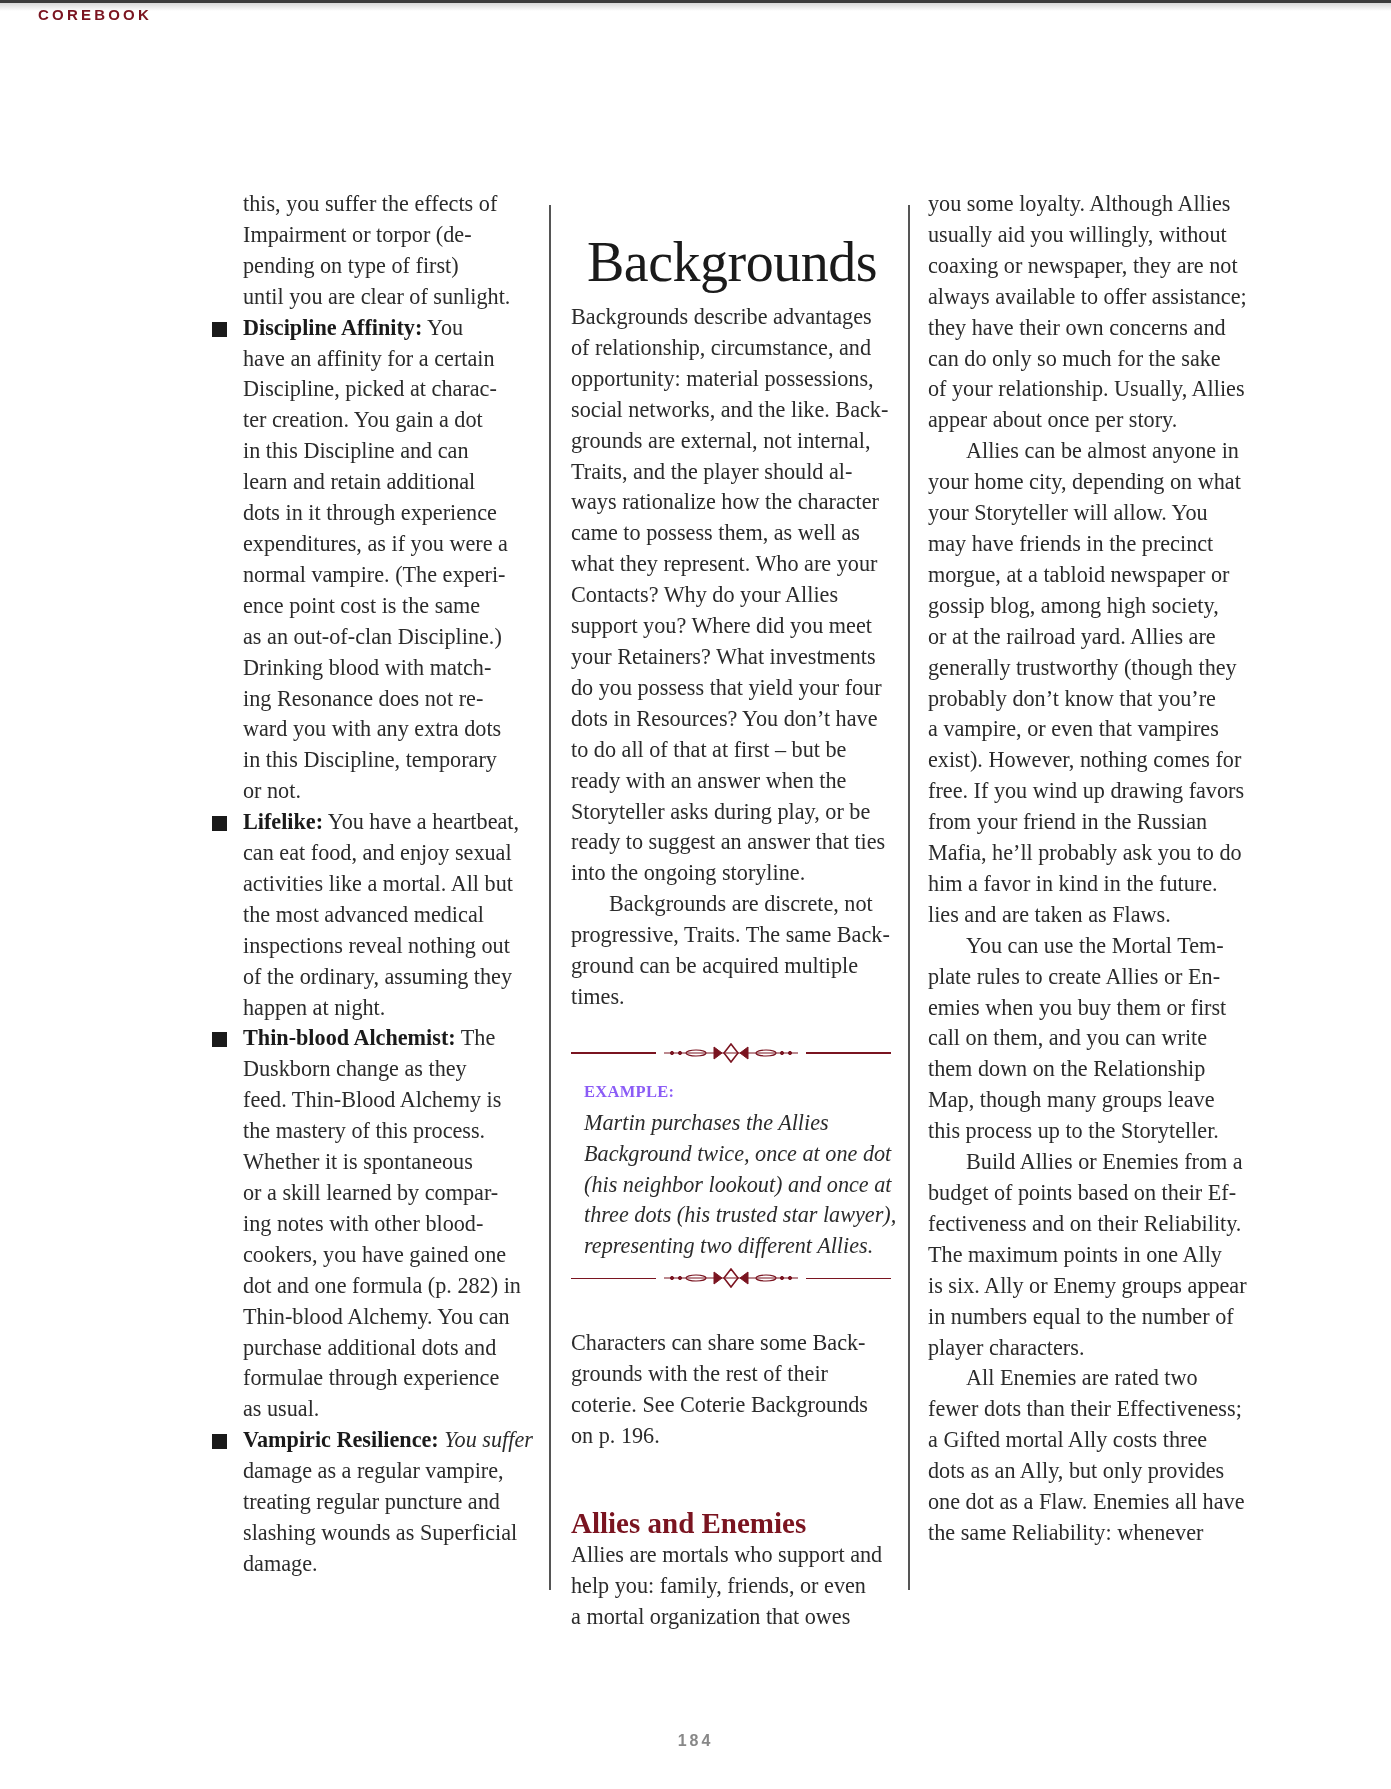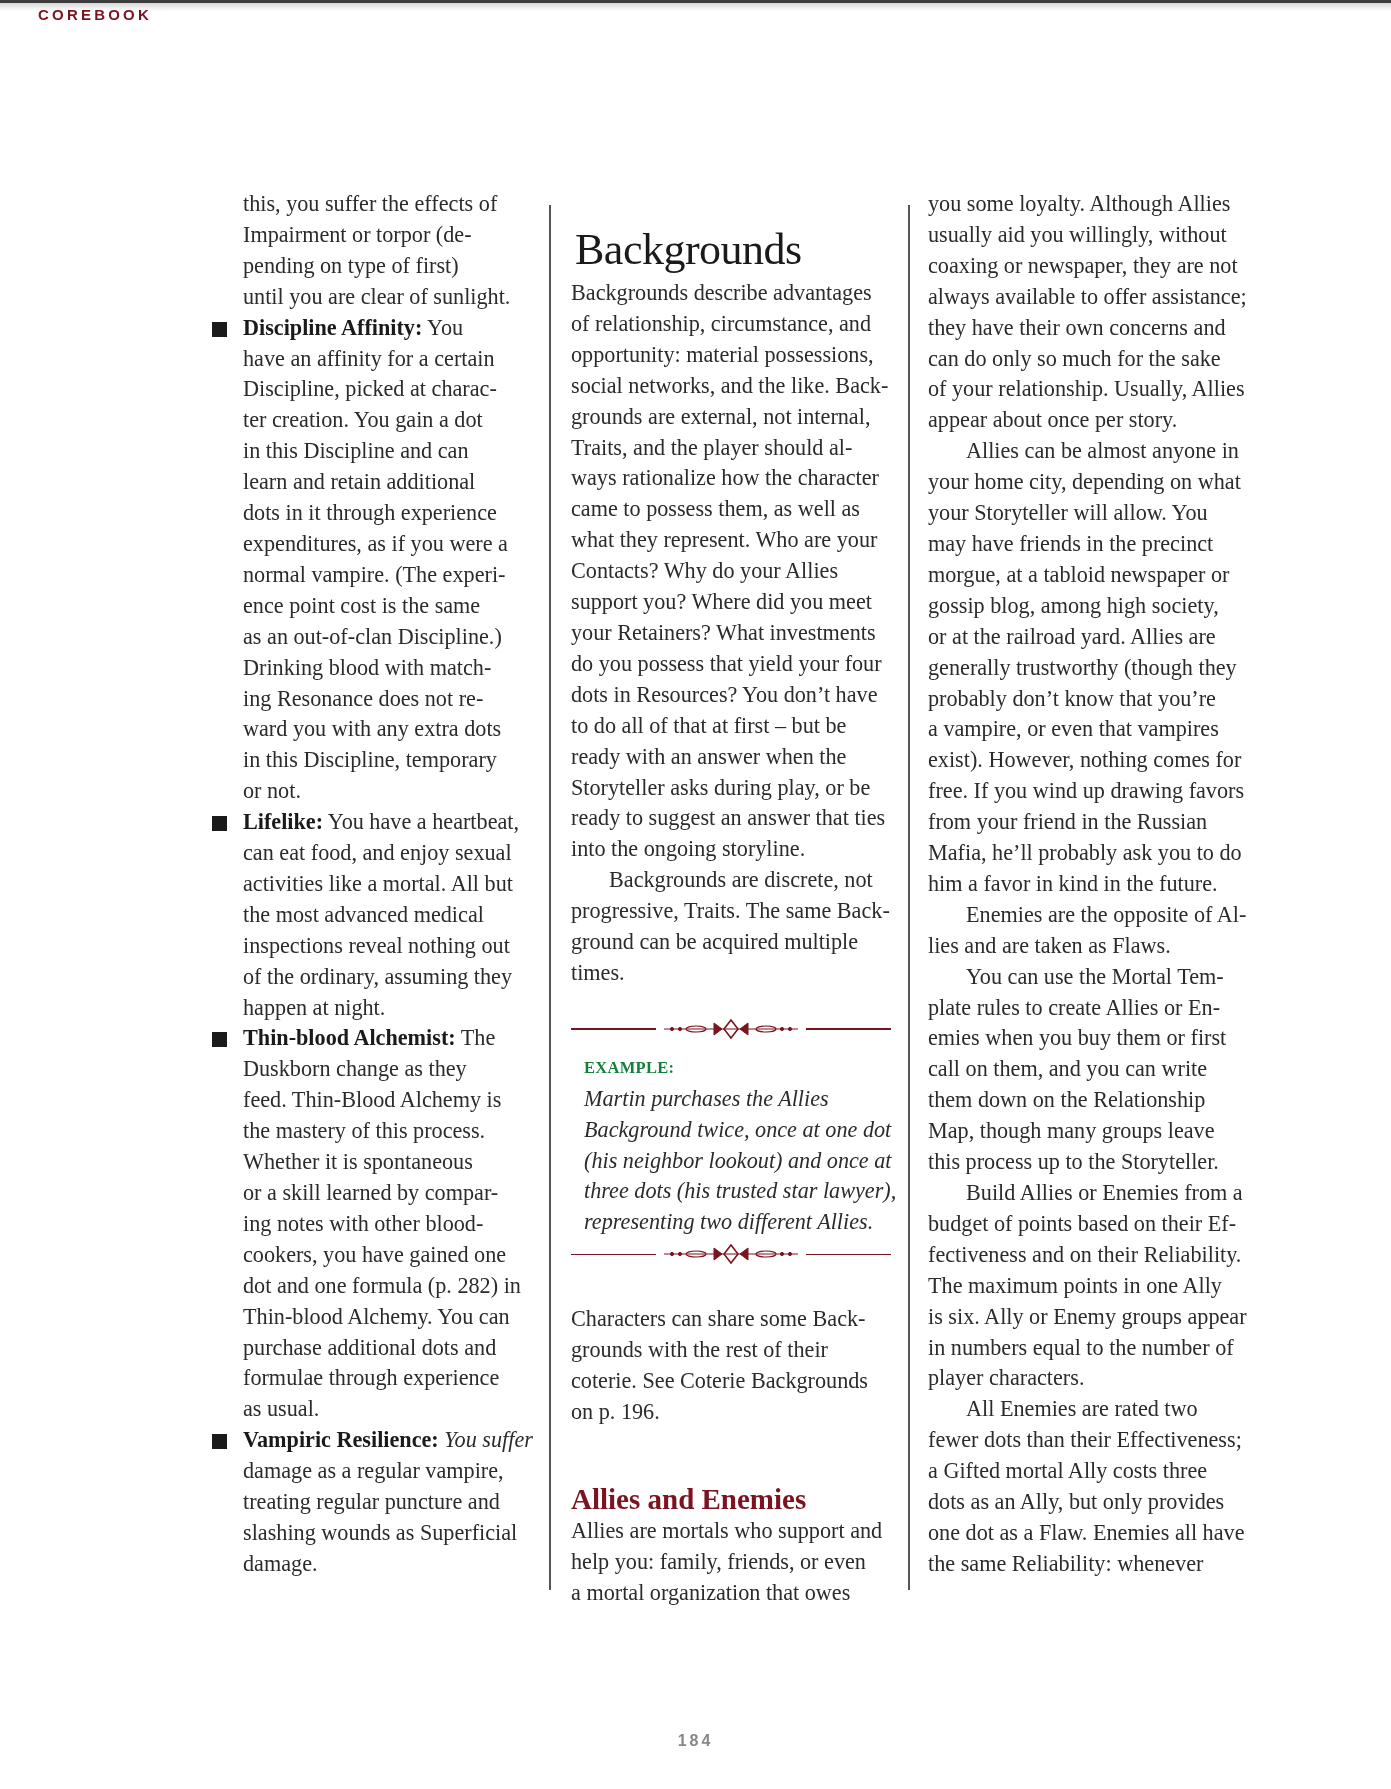--- a/index.html
+++ b/index.html
@@ -38,30 +38,30 @@
     .div1 { left: 549px; }
     .div2 { left: 908px; }
     .bullet {
       position: absolute; left: -31px; width: 15px; height: 15px;
       background: #1a1a1a; margin-top: 9px;
     }
     .bitem { position: relative; }
     .bold { font-weight: bold; color: #1a1a1a; }
     .indent { padding-left: 38px; }
     h1.title {
-      margin: 4px; font-weight: normal; font-size: 44px; line-height: 52px;
+      margin: 16px; font-weight: normal; font-size: 56px; line-height: 52px;
       color: #1a1a1a; letter-spacing: -0.5px; height: 50px; padding-top: 8px;
     }
     .ornament-row {
       display: flex; align-items: center; height: 20px; margin: 0;
     }
     .orn-line { flex: 1; height: 1.5px; background: #7a1420; }
     .orn-mid { width: 150px; height: 20px; }
     .example-label {
-      font-weight: bold; color: #15803d; font-size: 16.5px; letter-spacing: 0.3px;
+      font-weight: bold; color: #8b5cf6; font-size: 16.5px; letter-spacing: 0.3px;
       line-height: 30.9px; padding-left: 13px;
     }
     .example-body { font-style: italic; padding-left: 13px; }
     h2.sub {
       margin: 0; font-weight: bold; color: #7a1420; font-size: 29px; line-height: 34px;
       padding-top: 2px;
     }
     .folio {
       position: absolute; left: 0; width: 1391px; top: 1732px; text-align: center;
       font-family: "Liberation Sans", "DejaVu Sans", sans-serif;
@@ -259,21 +259,20 @@
       <span class="line">generally trustworthy (though they</span>
       <span class="line">probably don’t know that you’re</span>
       <span class="line">a vampire, or even that vampires</span>
       <span class="line">exist). However, nothing comes for</span>
       <span class="line">free. If you wind up drawing favors</span>
       <span class="line">from your friend in the Russian</span>
       <span class="line">Mafia, he’ll probably ask you to do</span>
       <span class="line">him a favor in kind in the future.</span>
     </div>
     <div>
-      <span class="line indent">Enemies are the opposite of Al-</span>
       <span class="line">lies and are taken as Flaws.</span>
     </div>
     <div>
       <span class="line indent">You can use the Mortal Tem-</span>
       <span class="line">plate rules to create Allies or En-</span>
       <span class="line">emies when you buy them or first</span>
       <span class="line">call on them, and you can write</span>
       <span class="line">them down on the Relationship</span>
       <span class="line">Map, though many groups leave</span>
       <span class="line">this process up to the Storyteller.</span>

